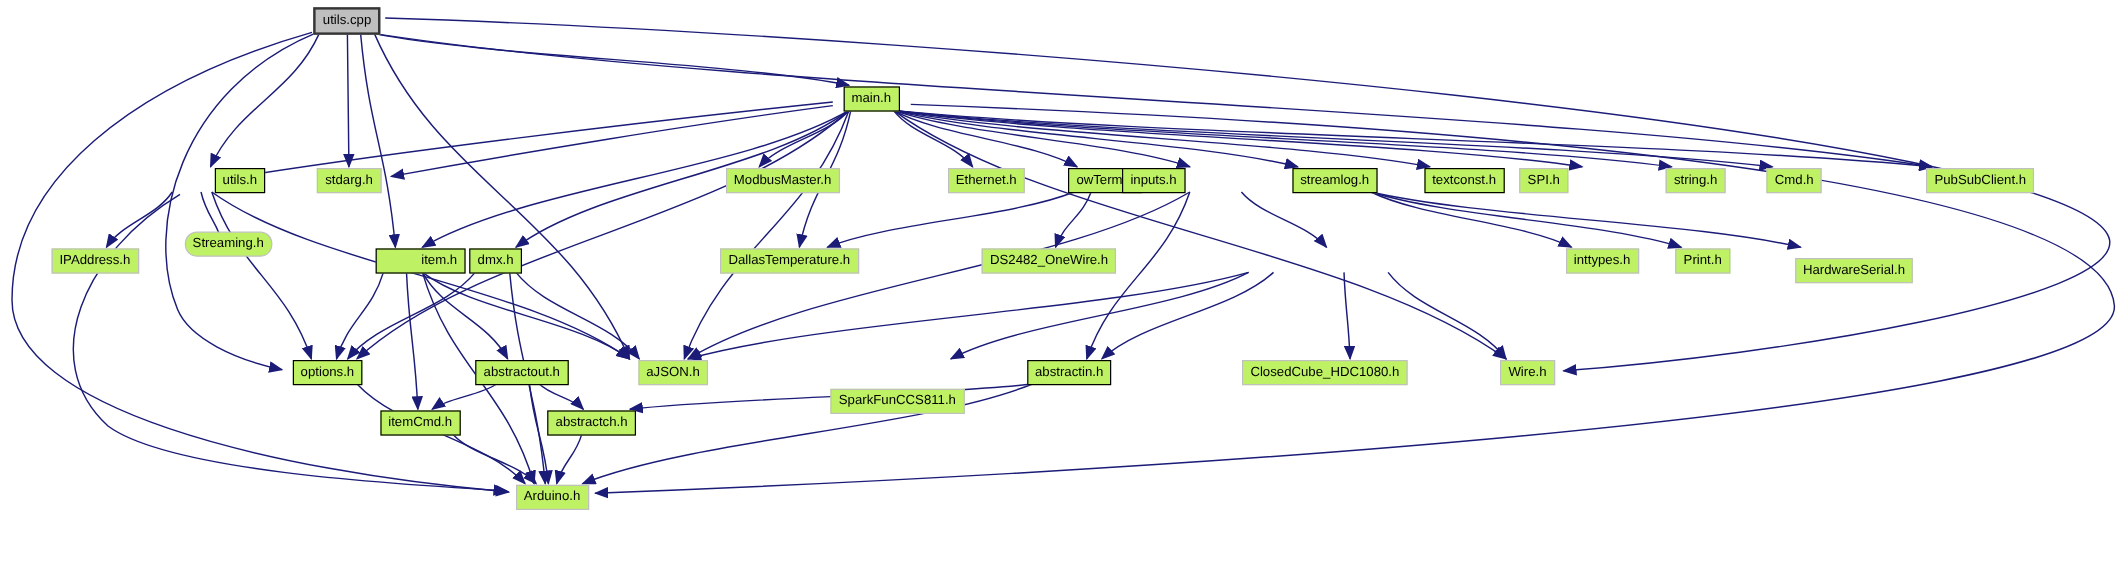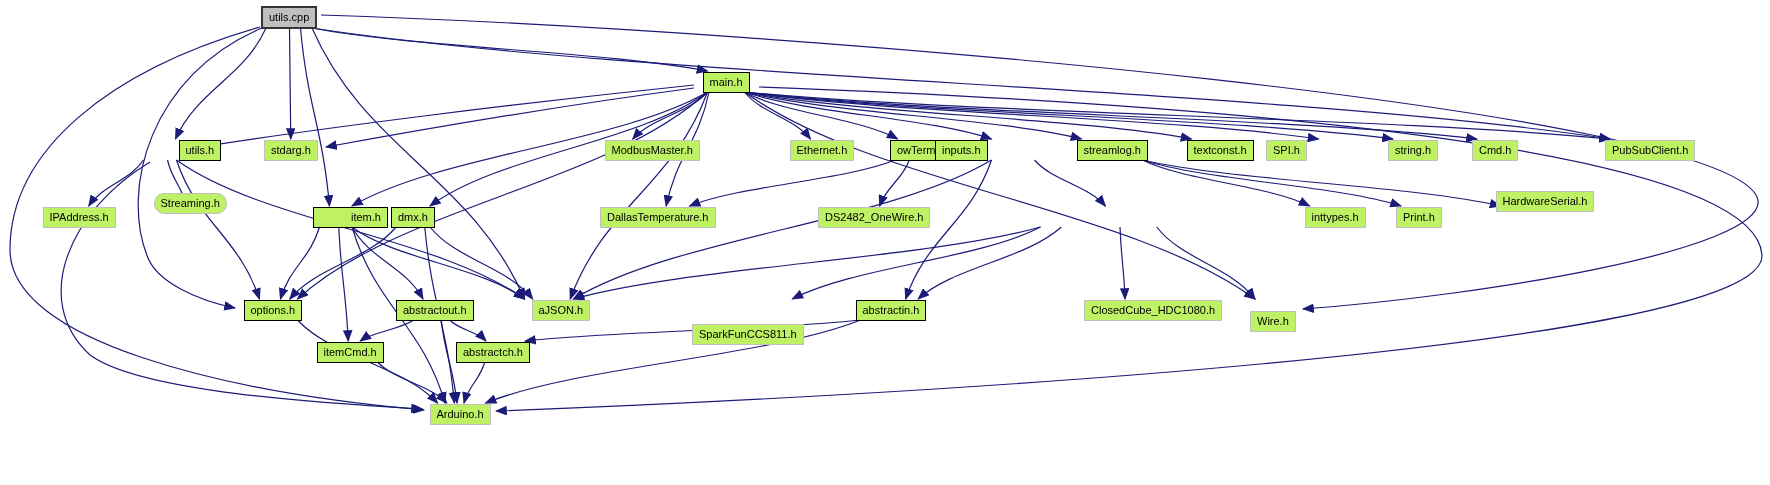--- a/index.html
+++ b/index.html
@@ -100,24 +100,24 @@
     <div class="node external" style="left: 1472px; top: 140px;">Cmd.h</div>
     <div class="node external" style="left: 1605px; top: 140px;">PubSubClient.h</div>
     <div class="node external" style="left: 42.5px; top: 207px; text-align: center;">IPAddress.h</div>
     <div class="node external" style="left: 153.5px; top: 193px; border-radius: 10px;">Streaming.h</div>
     <div class="node internal" style="left: 313px; top: 207px; padding-left: 37px;">item.h</div>
     <div class="node internal" style="left: 391px; top: 207px;">dmx.h</div>
     <div class="node external" style="left: 600px; top: 207px;">DallasTemperature.h</div>
     <div class="node external" style="left: 818px; top: 207px;">DS2482_OneWire.h</div>
     <div class="node external" style="left: 1304.5px; top: 207px;">inttypes.h</div>
     <div class="node external" style="left: 1396px; top: 207px;">Print.h</div>
-    <div class="node external" style="left: 1495.5px; top: 191px;">HardwareSerial.h</div>
+    <div class="node external" style="left: 1495.5px; top: 215px;">HardwareSerial.h</div>
     <div class="node internal" style="left: 243.5px; top: 300px;">options.h</div>
     <div class="node internal" style="left: 396px; top: 300px;">abstractout.h</div>
     <div class="node external" style="left: 519.5px; top: 300px; margin-left: 12px;">aJSON.h</div>
     <div class="node external" style="left: 692px; top: 300px; margin-top: 24px;">SparkFunCCS811.h</div>
     <div class="node internal" style="left: 855.5px; top: 300px;">abstractin.h</div>
-    <div class="node external" style="left: 1084px; top: 300px;">ClosedCube_HDC1080.h</div>
-    <div class="node external" style="left: 1250px; top: 311px;">Wire.h</div>
+    <div class="node external" style="left: 1035px; top: 300px;">ClosedCube_HDC1080.h</div>
+    <div class="node external" style="left: 1250px; top: 300px;">Wire.h</div>
     <div class="node internal" style="left: 316.5px; top: 342px;">itemCmd.h</div>
     <div class="node internal" style="left: 456px; top: 342px;">abstractch.h</div>
     <div class="node external" style="left: 429.5px; top: 404px;">Arduino.h</div>
   </div>
 
 </body></html>

